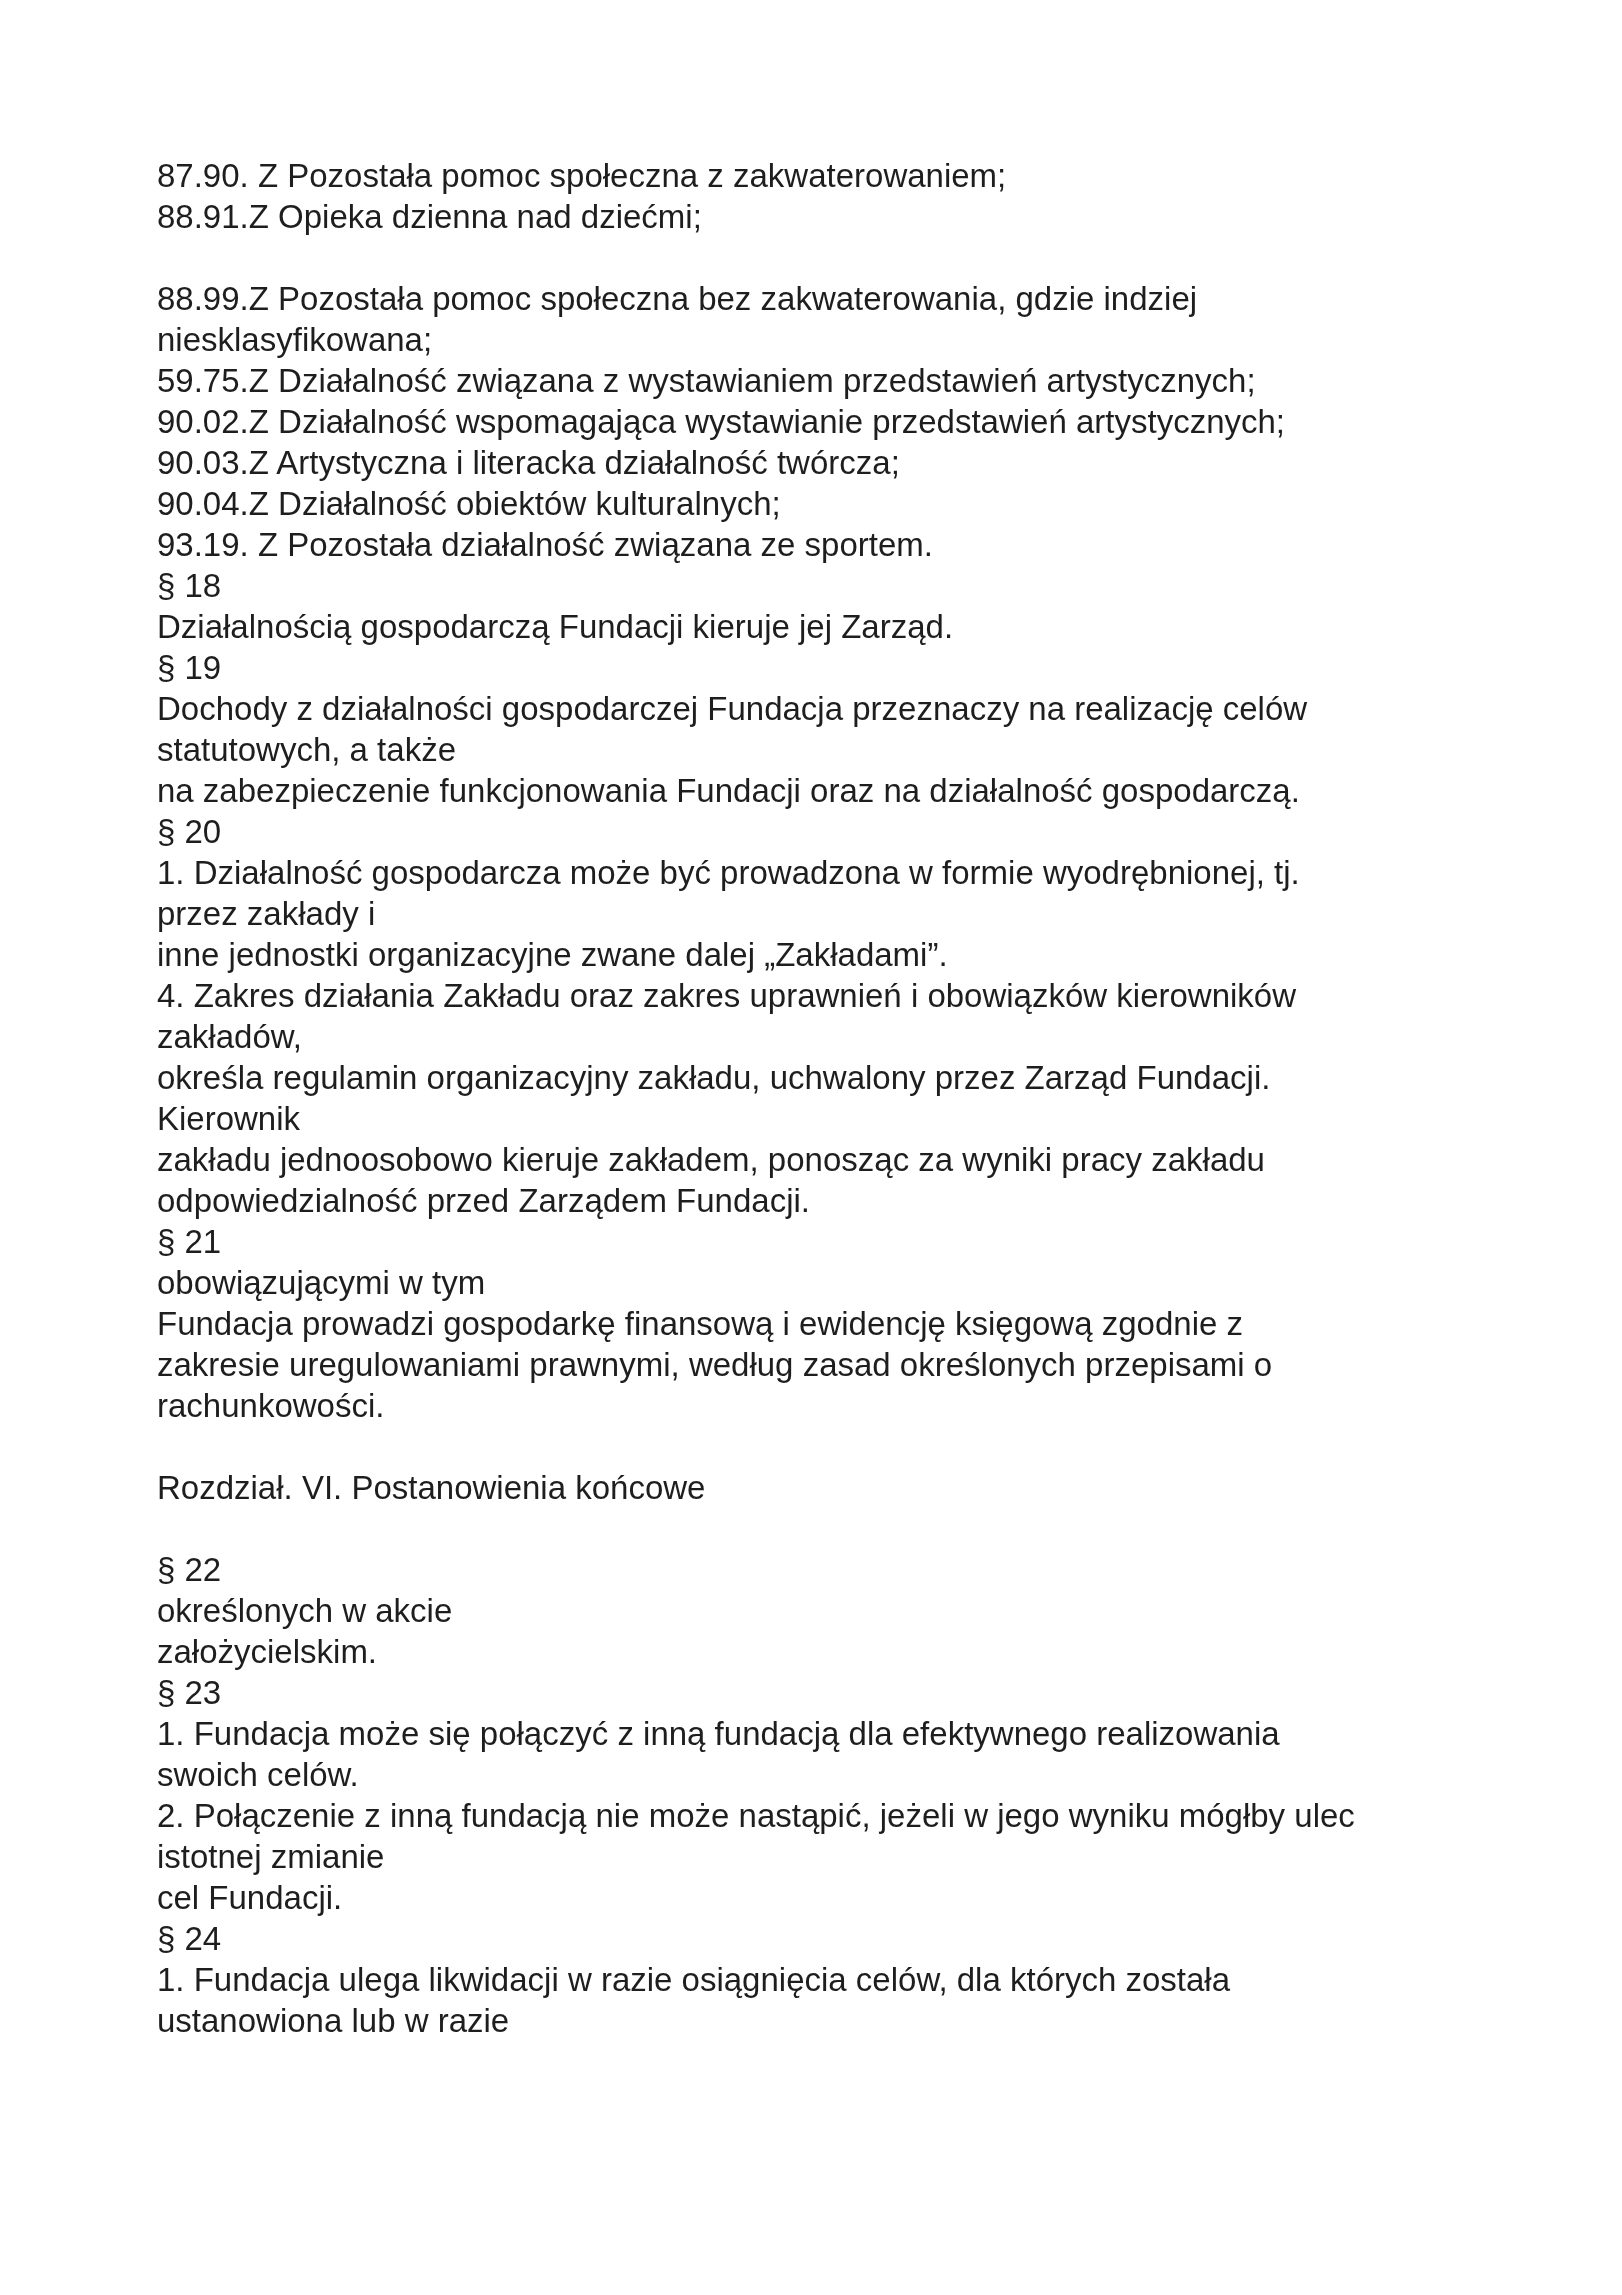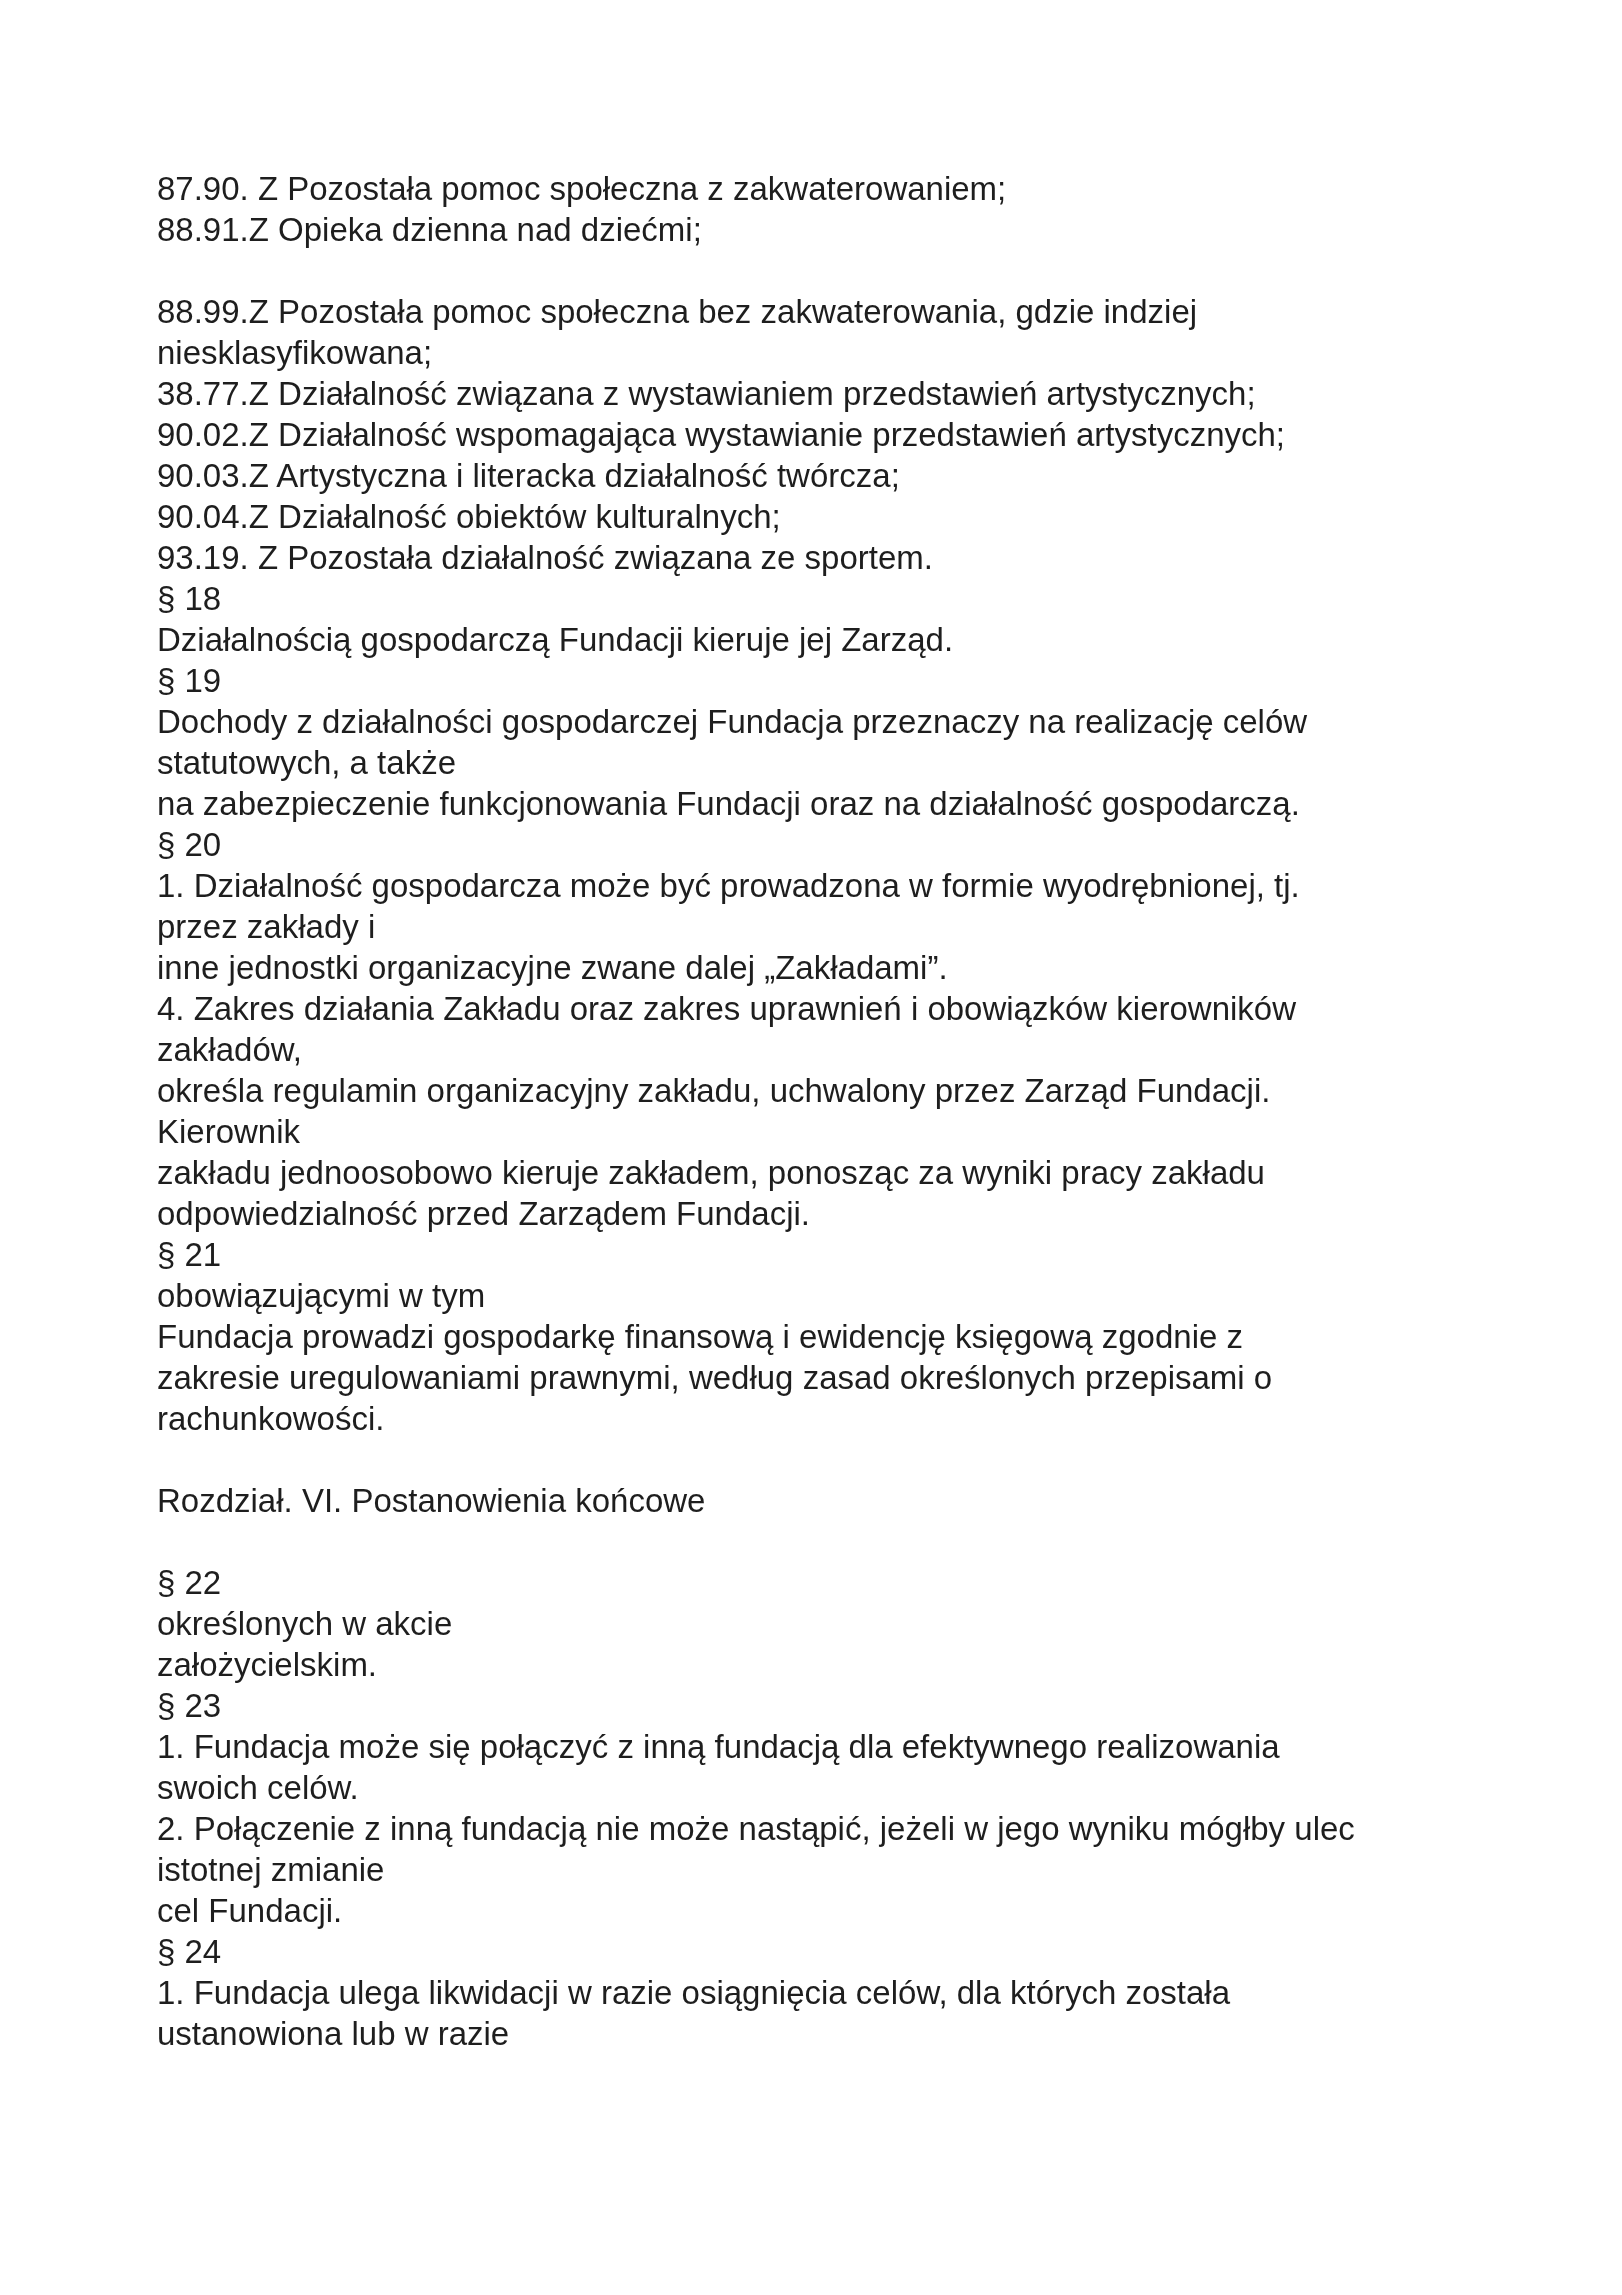--- a/index.html
+++ b/index.html
@@ -10,21 +10,21 @@
   .page {
     position: relative;
     width: 1623px;
     height: 2295px;
     background: #ffffff;
     overflow: hidden;
   }
   .text-block {
     position: absolute;
     left: 157px;
-    top: 168px;
+    top: 155px;
     right: 92px;
     font-family: "Liberation Sans", sans-serif;
     font-size: 33px;
     line-height: 41px;
     color: #1e1e1e;
     letter-spacing: 0px;
   }
   .text-line {
     margin: 0;
     padding: 0;
@@ -41,21 +41,21 @@
 </head>
 <body>
 
 <div class="page">
   <div class="text-block" id="doc-text" style="color: rgb(30, 30, 30);">
       <p class="text-line">87.90. Z Pozostała pomoc społeczna z zakwaterowaniem;</p>
       <p class="text-line">88.91.Z Opieka dzienna nad dziećmi;</p>
       <p class="blank-line"></p>
       <p class="text-line">88.99.Z Pozostała pomoc społeczna bez zakwaterowania, gdzie indziej</p>
       <p class="text-line">niesklasyfikowana;</p>
-      <p class="text-line">38.77.Z Działalność związana z wystawianiem przedstawień artystycznych;</p>
+      <p class="text-line">59.75.Z Działalność związana z wystawianiem przedstawień artystycznych;</p>
       <p class="text-line">90.02.Z Działalność wspomagająca wystawianie przedstawień artystycznych;</p>
       <p class="text-line">90.03.Z Artystyczna i literacka działalność twórcza;</p>
       <p class="text-line">90.04.Z Działalność obiektów kulturalnych;</p>
       <p class="text-line">93.19. Z Pozostała działalność związana ze sportem.</p>
       <p class="text-line">§ 18</p>
       <p class="text-line">Działalnością gospodarczą Fundacji kieruje jej Zarząd.</p>
       <p class="text-line">§ 19</p>
       <p class="text-line">Dochody z działalności gospodarczej Fundacja przeznaczy na realizację celów</p>
       <p class="text-line">statutowych, a także</p>
       <p class="text-line">na zabezpieczenie funkcjonowania Fundacji oraz na działalność gospodarczą.</p>

